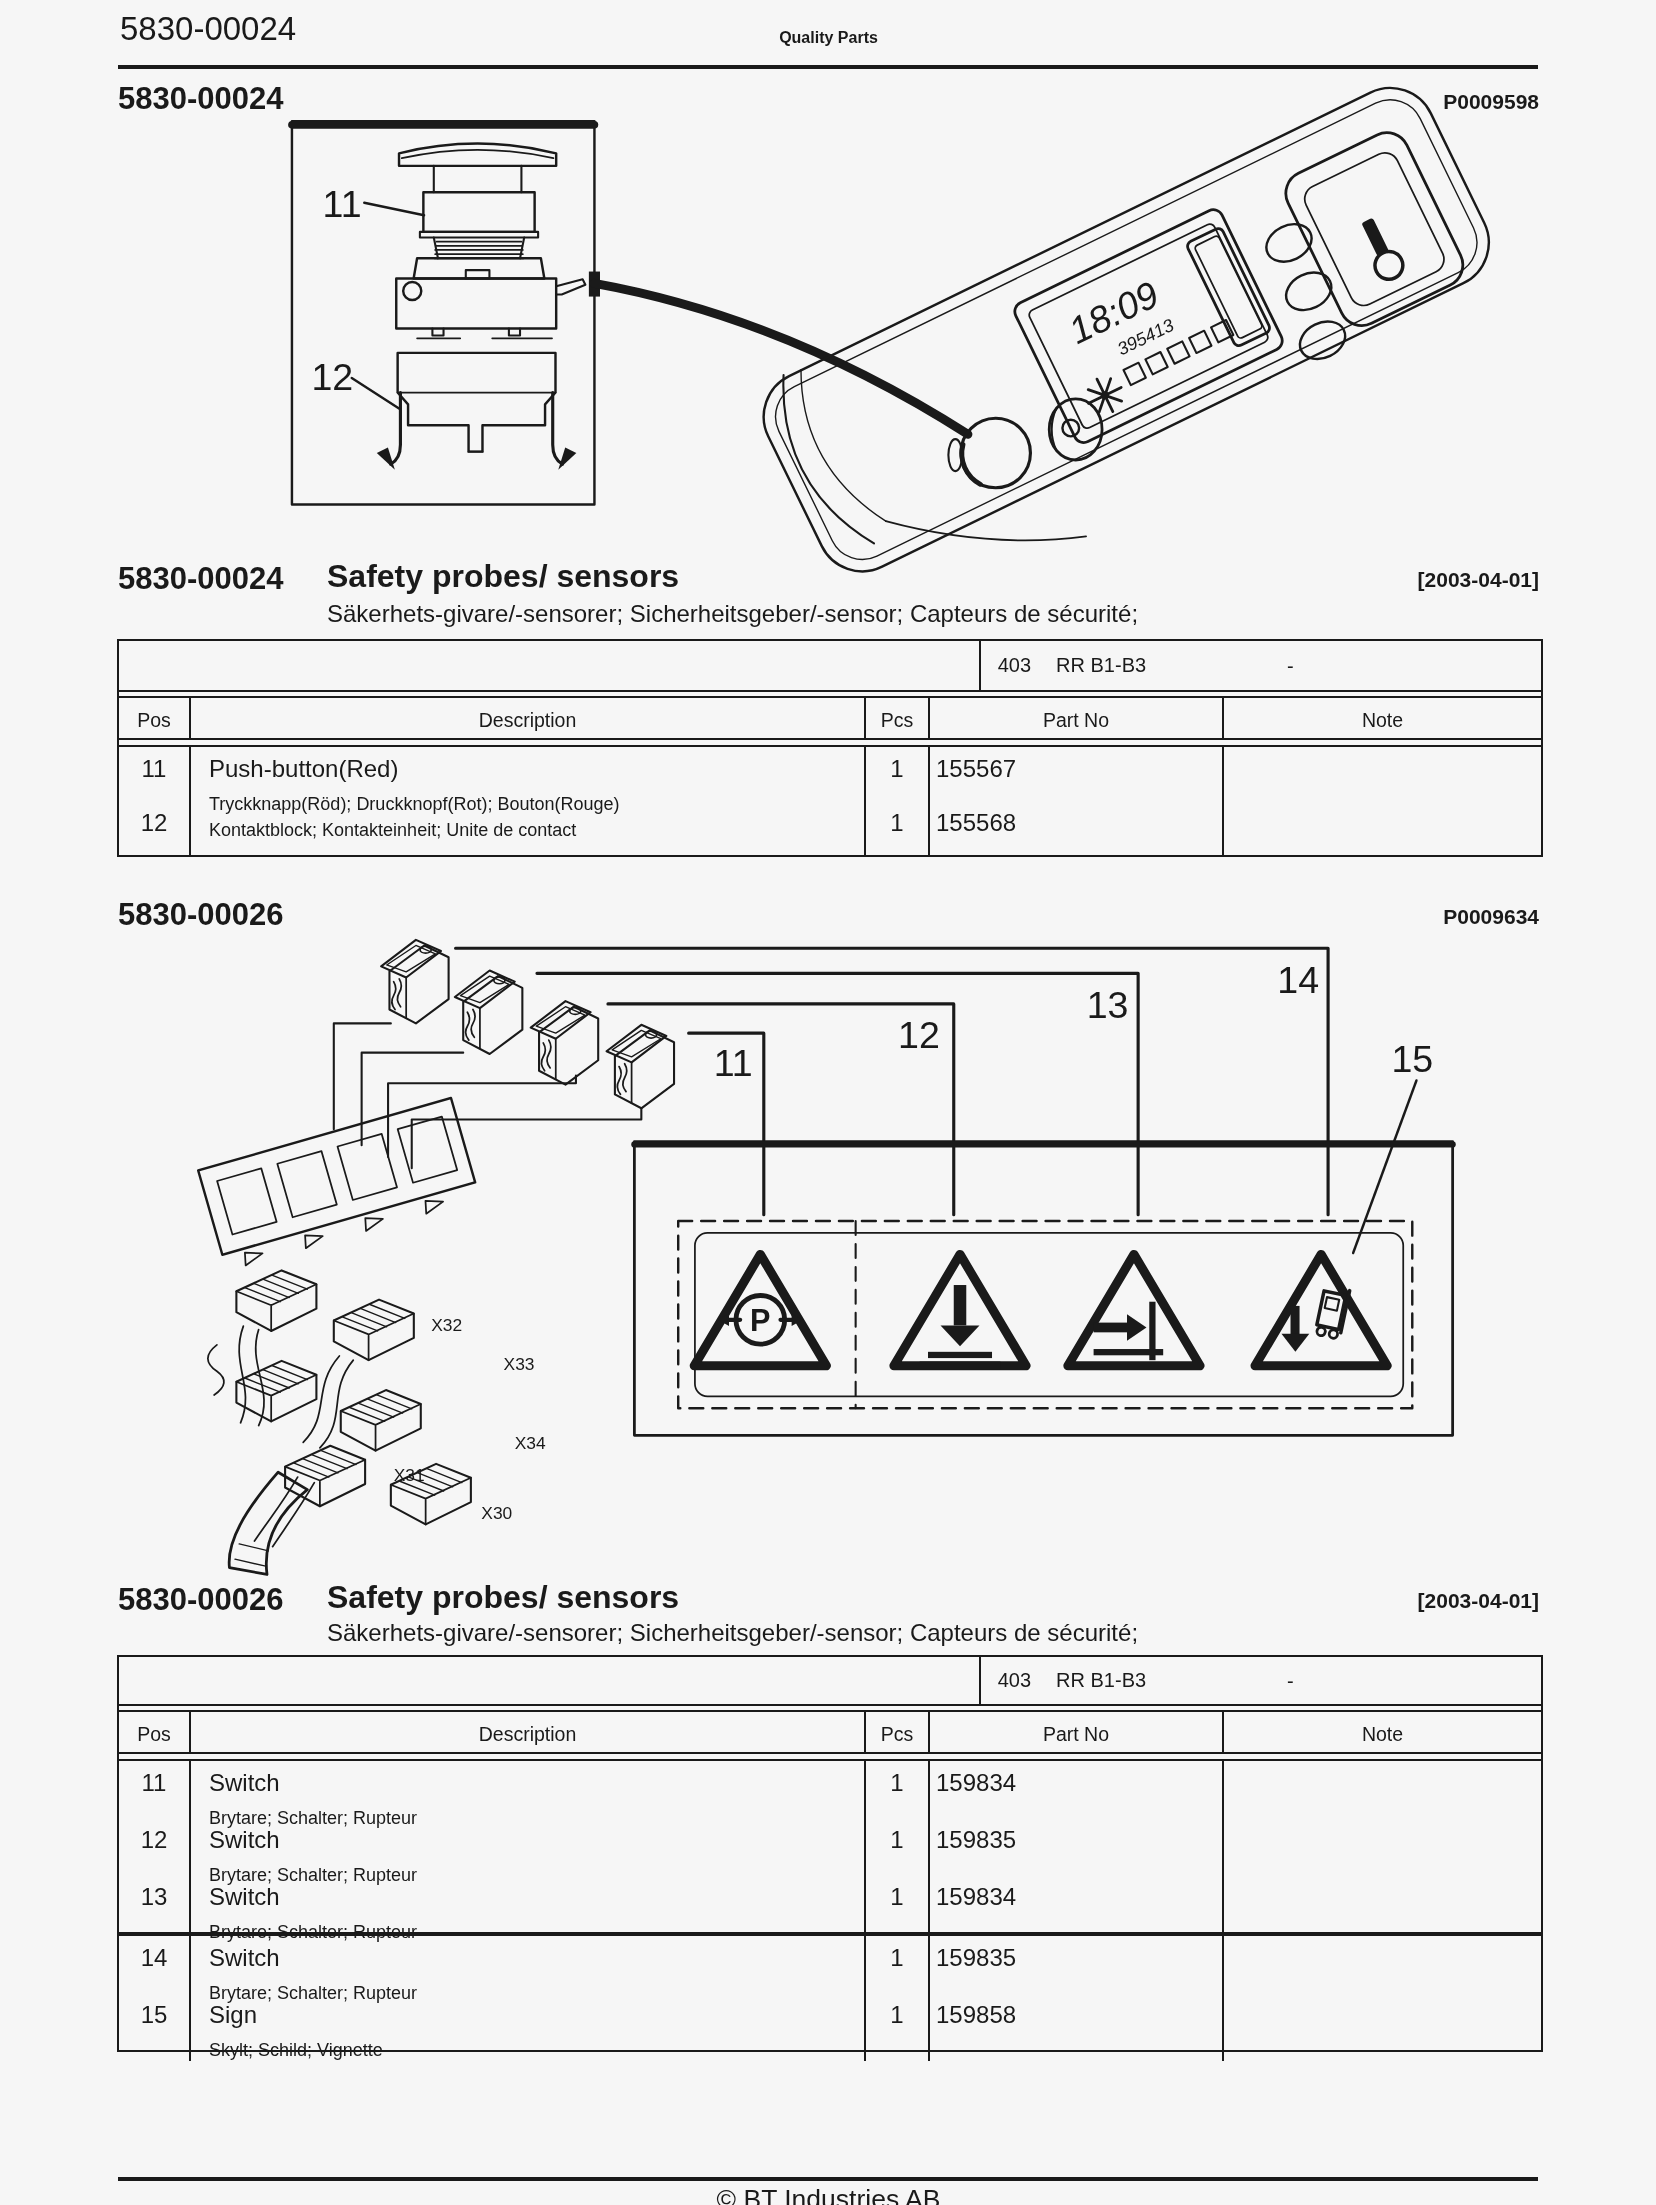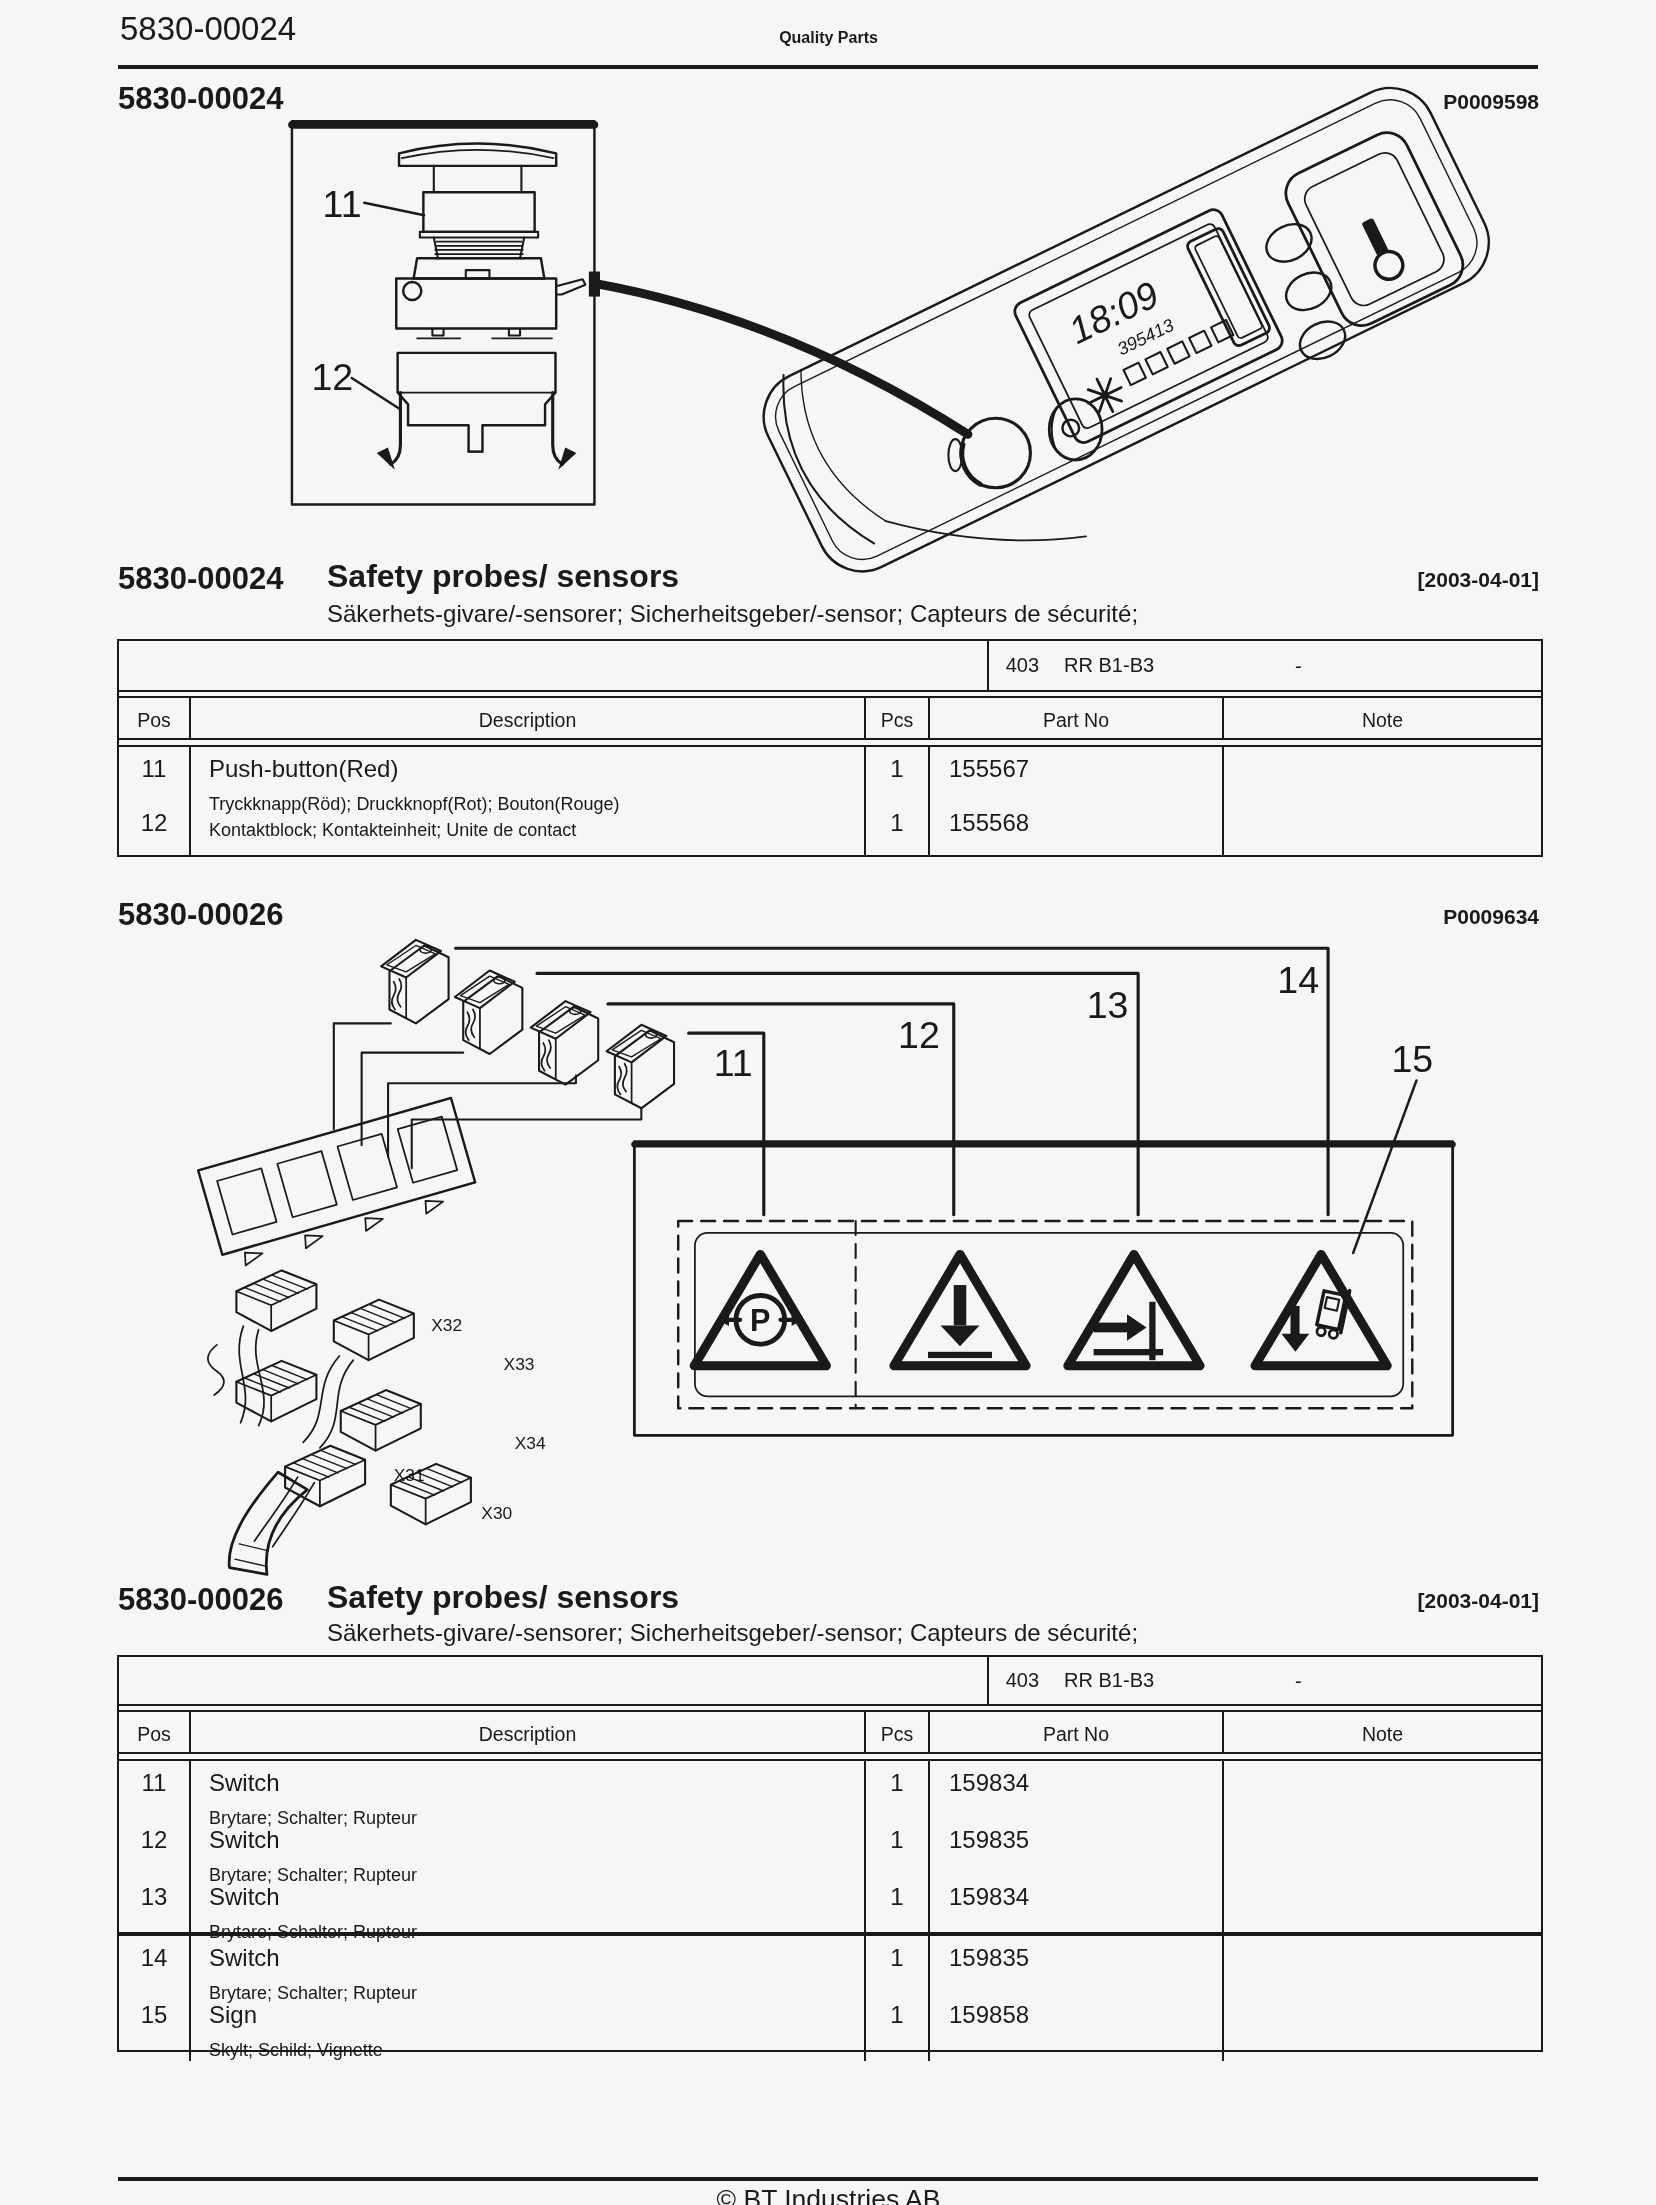--- a/index.html
+++ b/index.html
@@ -11,36 +11,36 @@
   .center-title{left:50%;transform:translateX(-50%);top:29px;font-size:16px;font-weight:bold;}
   .hrule{height:3.5px;background:#1a1a1a;}
   .fig-code{font-size:31px;font-weight:bold;}
   .plate-no{font-size:21px;font-weight:bold;}
   .sec-code{font-size:31px;font-weight:bold;}
   .sec-title{font-size:32px;font-weight:bold;}
   .sec-date{font-size:21px;font-weight:bold;}
   .sec-sub{font-size:24px;}
   
   .ptable{position:absolute;left:117px;width:1426px;border:2.8px solid #1a1a1a;box-sizing:border-box;}
-  .mgrid{display:grid;grid-template-columns:860px auto;padding-left:8px;}
+  .mgrid{display:grid;grid-template-columns:860px auto;}
   .mcell-l{height:49px;}
   .mcell-r{height:49px;border-left:2.1px solid #1a1a1a;position:relative;display:flex;align-items:center;font-size:20px;box-sizing:border-box;padding-left:16.7px;}
   .mcode{margin-right:25px;}
   .mdash{position:absolute;left:306px;top:50%;transform:translateY(-50%);}
   .dbl{height:8.4px;border-top:2.1px solid #1a1a1a;border-bottom:2.1px solid #1a1a1a;box-sizing:border-box;}
   .heavy{height:4.2px;background:#1a1a1a;}
   .grid{display:grid;grid-template-columns:70px 675px 64px 294px auto;}
   .hc{font-size:19.5px;text-align:center;padding-top:11px;height:40px;box-sizing:border-box;}
   .bc{box-sizing:border-box;padding-top:8.4px;}
   .cl{border-left:2.1px solid #1a1a1a;}
   .pos{text-align:center;font-size:24px;}
   .desc{padding-left:18px;font-size:24px;}
   .desc .alt{font-size:18px;margin-top:11px;}
   .pcs{text-align:center;font-size:24px;}
-  .part{padding-left:19px;font-size:24px;}
+  .part{padding-left:6px;font-size:24px;}
   .rowh1{height:54px;} .rowh2{height:57px;}
   
   svg{overflow:visible;}
   .ln{stroke:#1a1a1a;fill:none;stroke-linecap:round;stroke-linejoin:round;}
   .fl{fill:#1a1a1a;stroke:none;}
   .callout{font-size:54px;fill:#1a1a1a;font-family:"Liberation Sans",sans-serif;}
   .xlabel{font-size:25px;fill:#1a1a1a;font-family:"Liberation Sans",sans-serif;}
   .footer-text{left:50%;transform:translateX(-50%);top:2184px;font-size:26.5px;}
 </style>
 </head>

